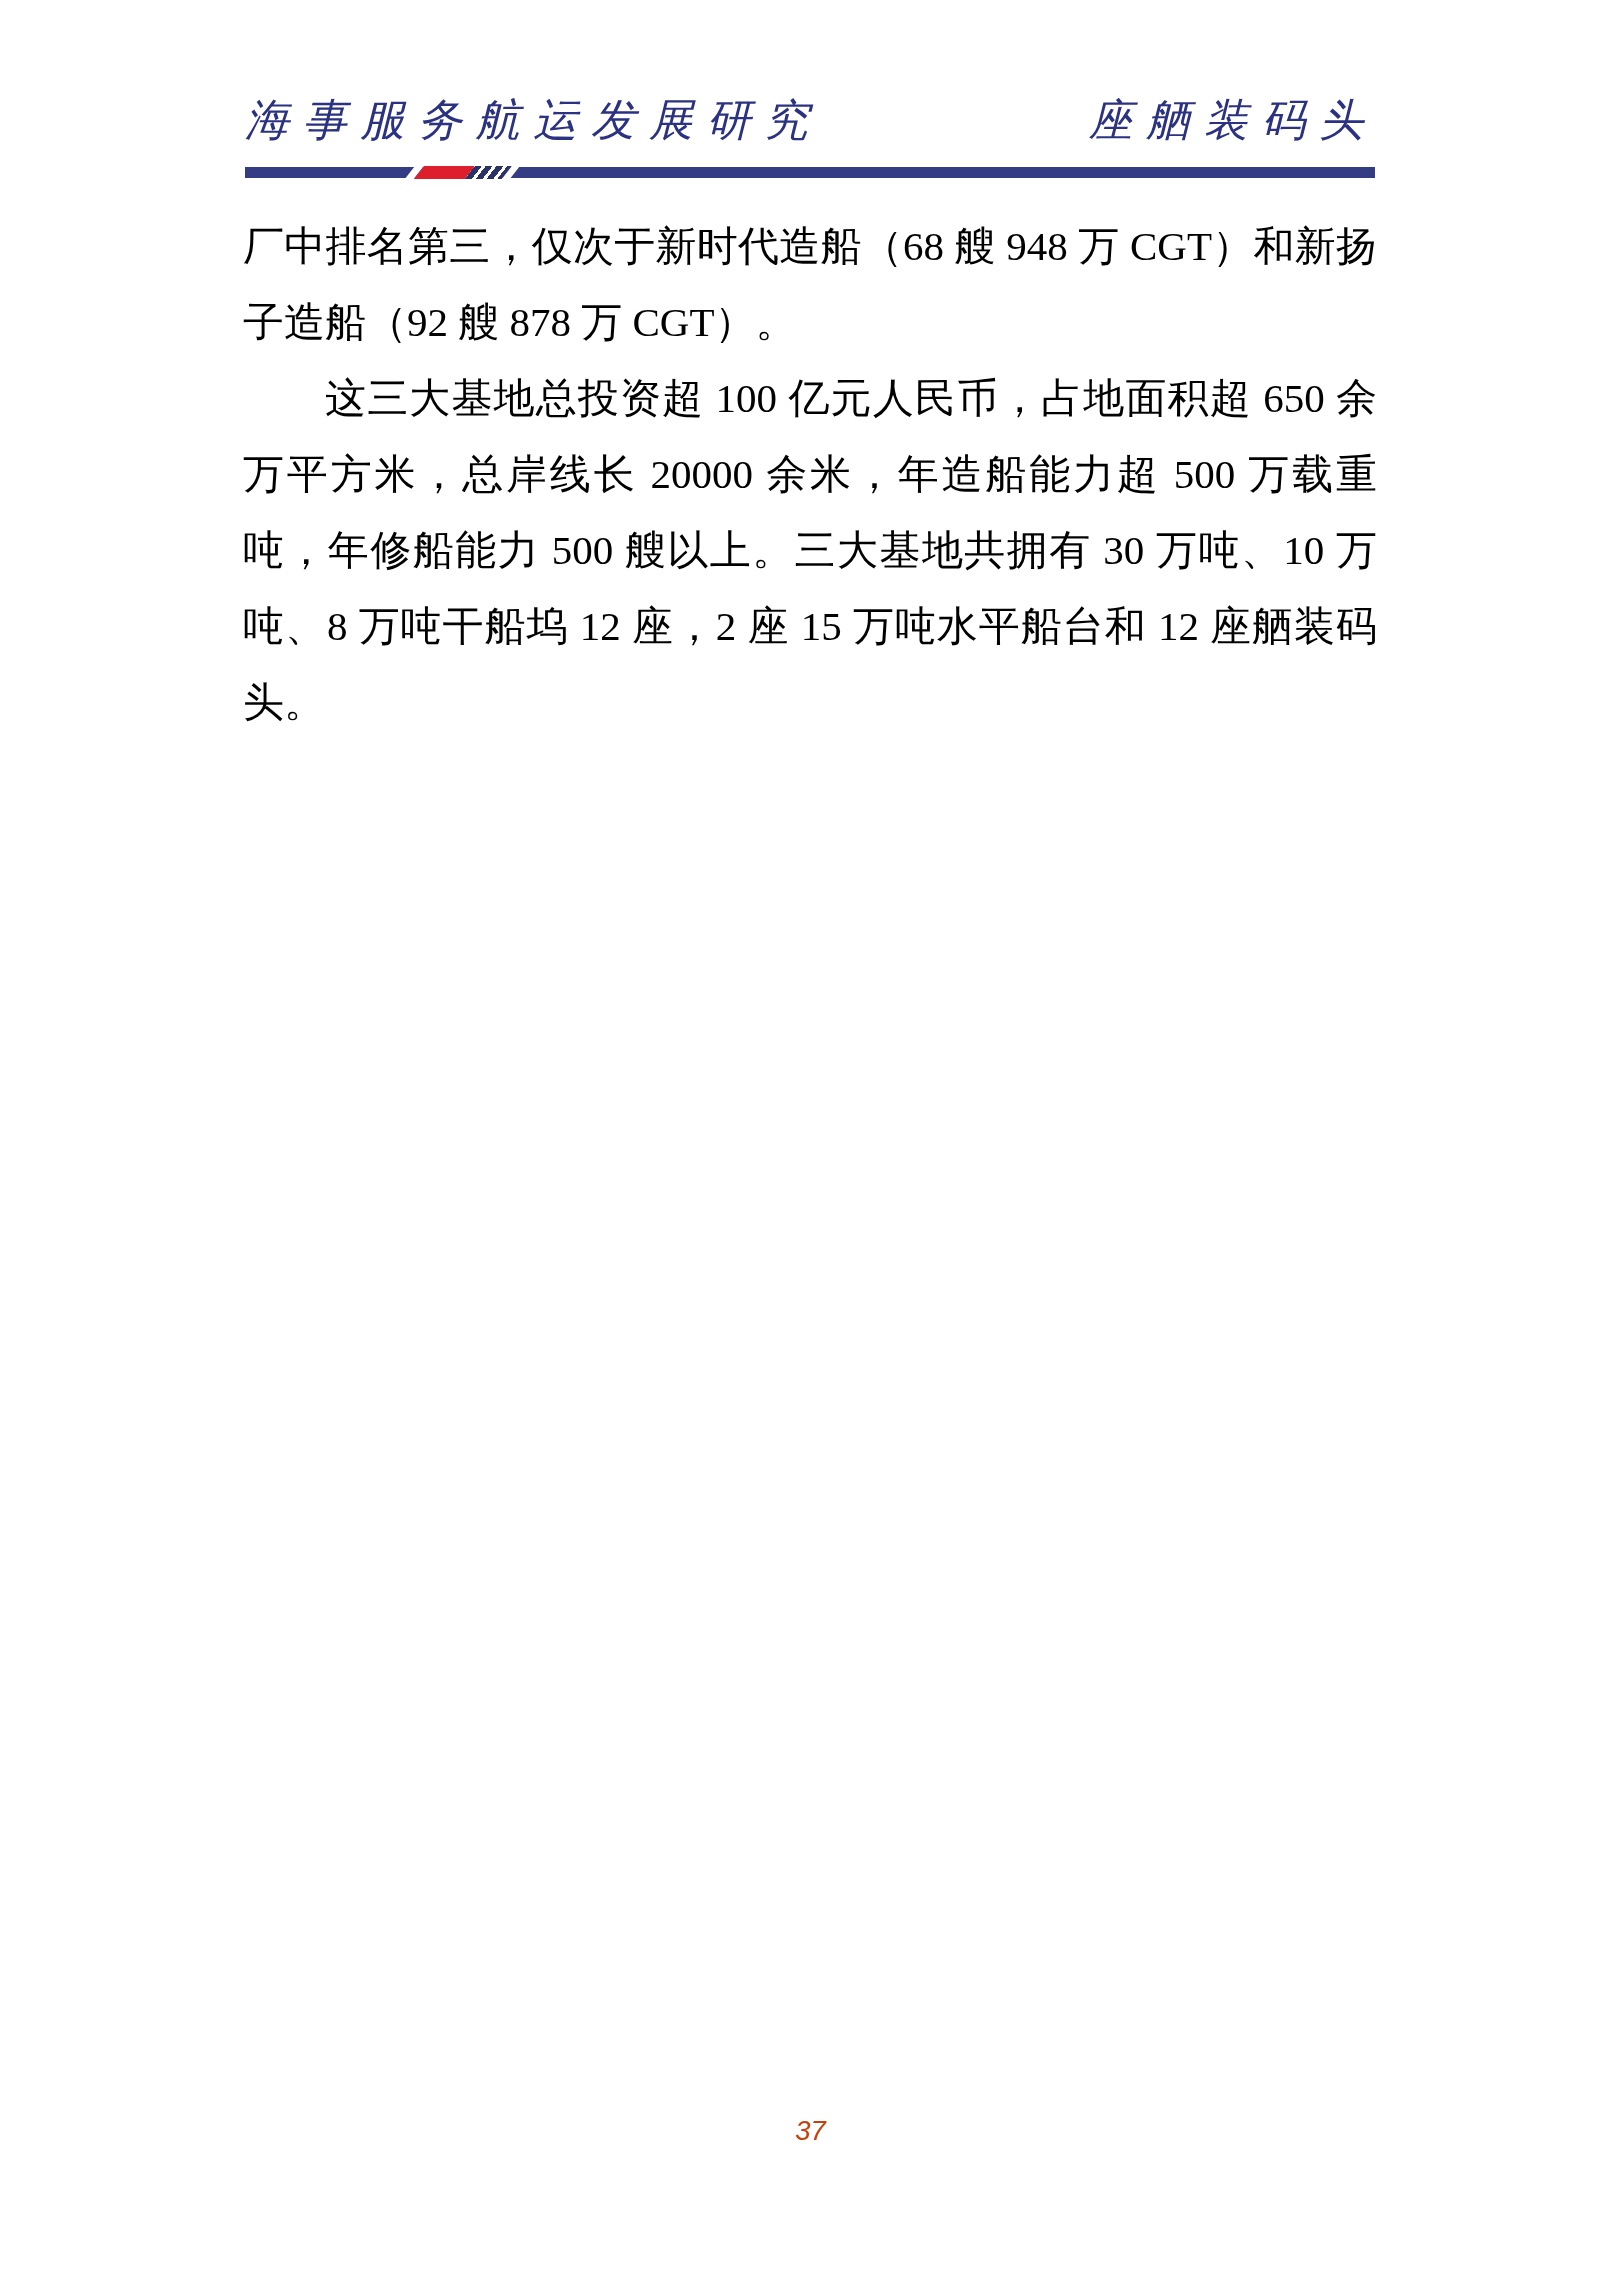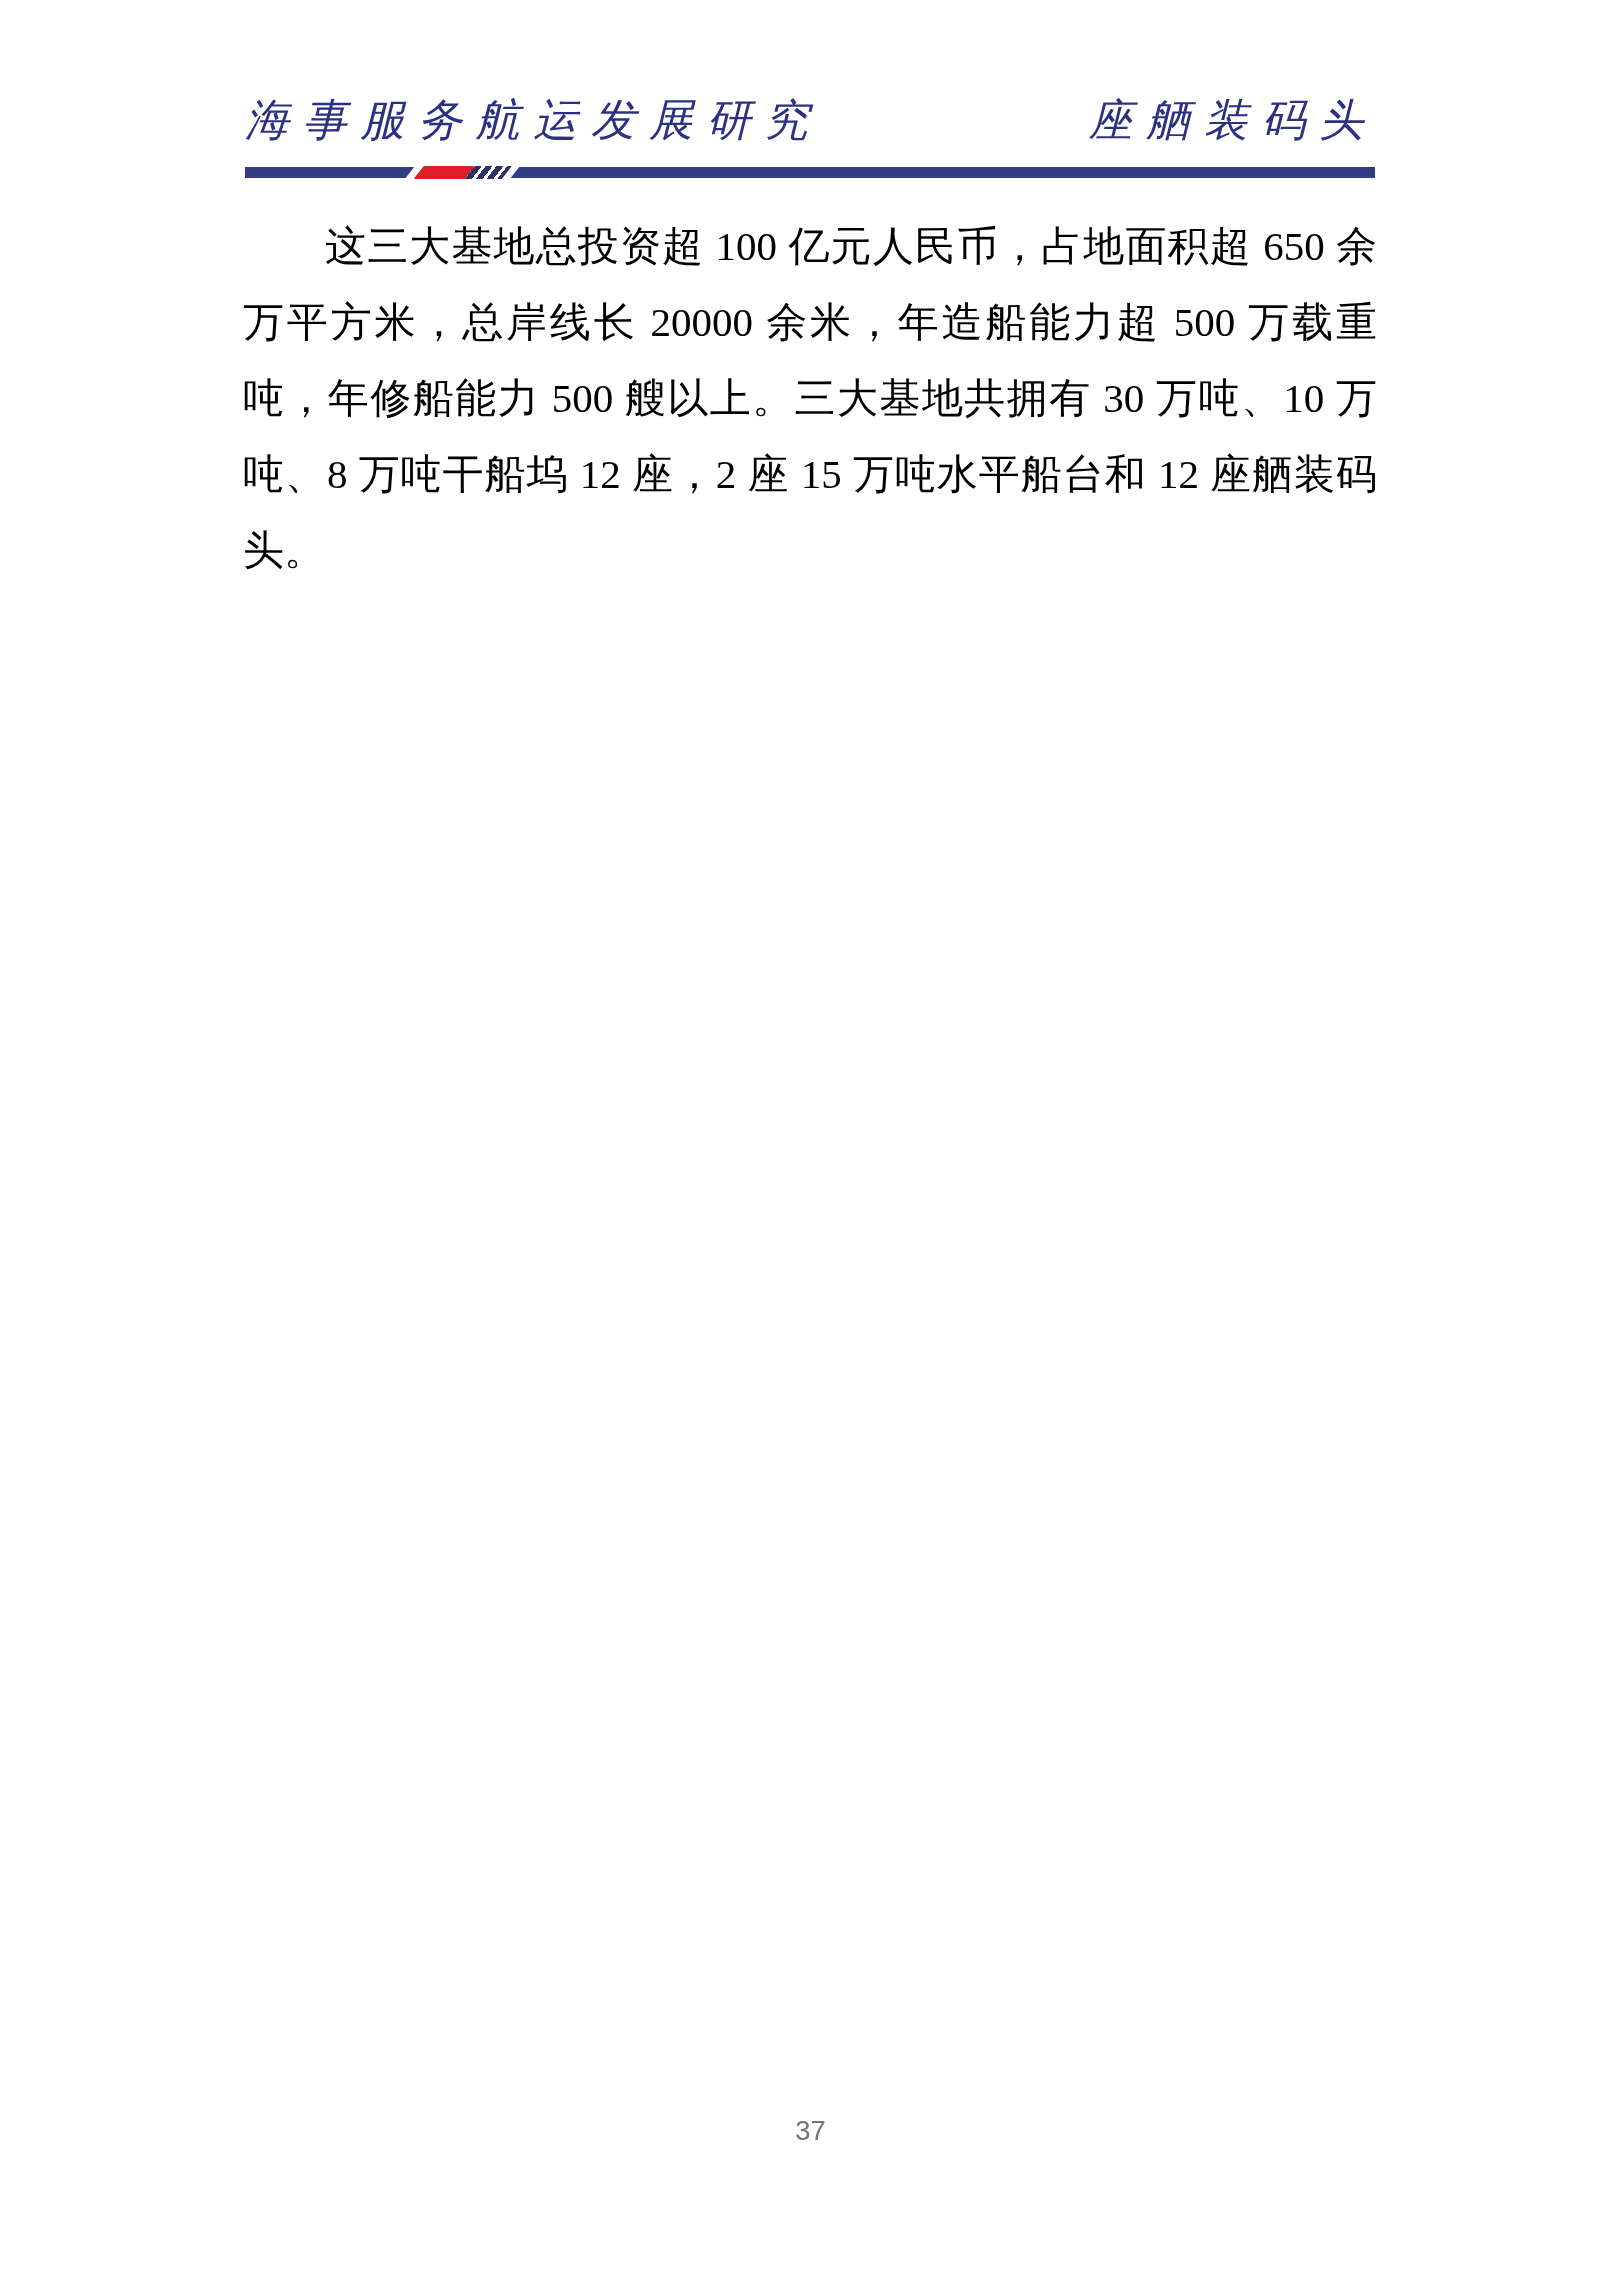--- a/index.html
+++ b/index.html
@@ -81,21 +81,22 @@
   
   .page-number {
     position: absolute;
     left: 0;
     top: 2113px;
     width: 1621px;
     text-align: center;
     font-size: 27.4px;
     line-height: 35px;
     font-family: "Liberation Sans", "DejaVu Sans", sans-serif;
-    color: #737373;
+    color: #c2410c;
+    font-style: italic;
   }
 </style>
 </head>
 <body>
 
 <div class="page">
 
   <div class="titles">
     <span class="title">海事服务航运发展研究</span>
     <span class="title">座舾装码头</span>
@@ -104,19 +105,20 @@
   <div class="rule">
     <div class="rule-deco">
       <span class="rule-gap"></span>
       <span class="rule-red"></span>
       <span class="rule-stripes"></span>
       <span class="rule-gap2"></span>
     </div>
   </div>
 
   <div class="content">
+    <p>厂中排名第三，仅次于新时代造船（68 艘 948 万 CGT）和新扬子造船（92 艘 878 万 CGT）。</p>
     <p class="indent">这三大基地总投资超 100 亿元人民币，占地面积超 650 余万平方米，总岸线长 20000 余米，年造船能力超 500 万载重吨，年修船能力 500 艘以上。三大基地共拥有 30 万吨、10 万吨、8 万吨干船坞 12 座，2 座 15 万吨水平船台和 12 座舾装码头。</p>
   </div>
 
   <div class="page-number">37</div>
 
 </div>
 
 
 </body></html>

